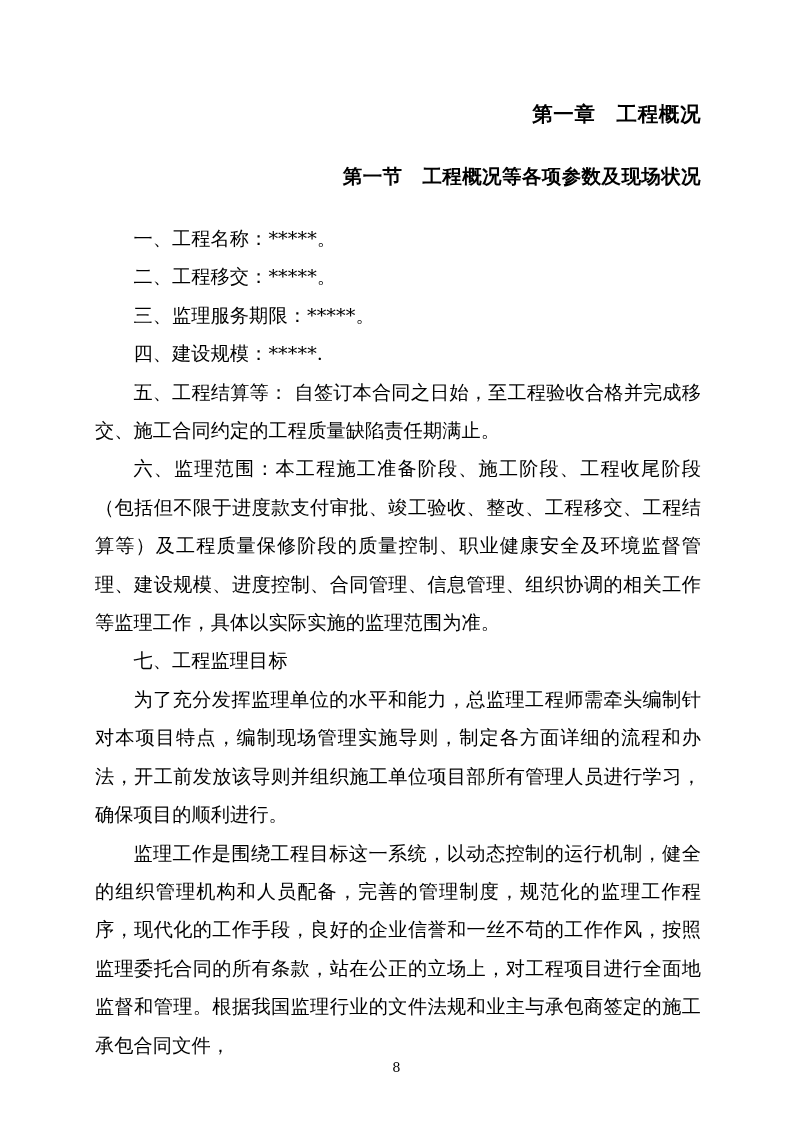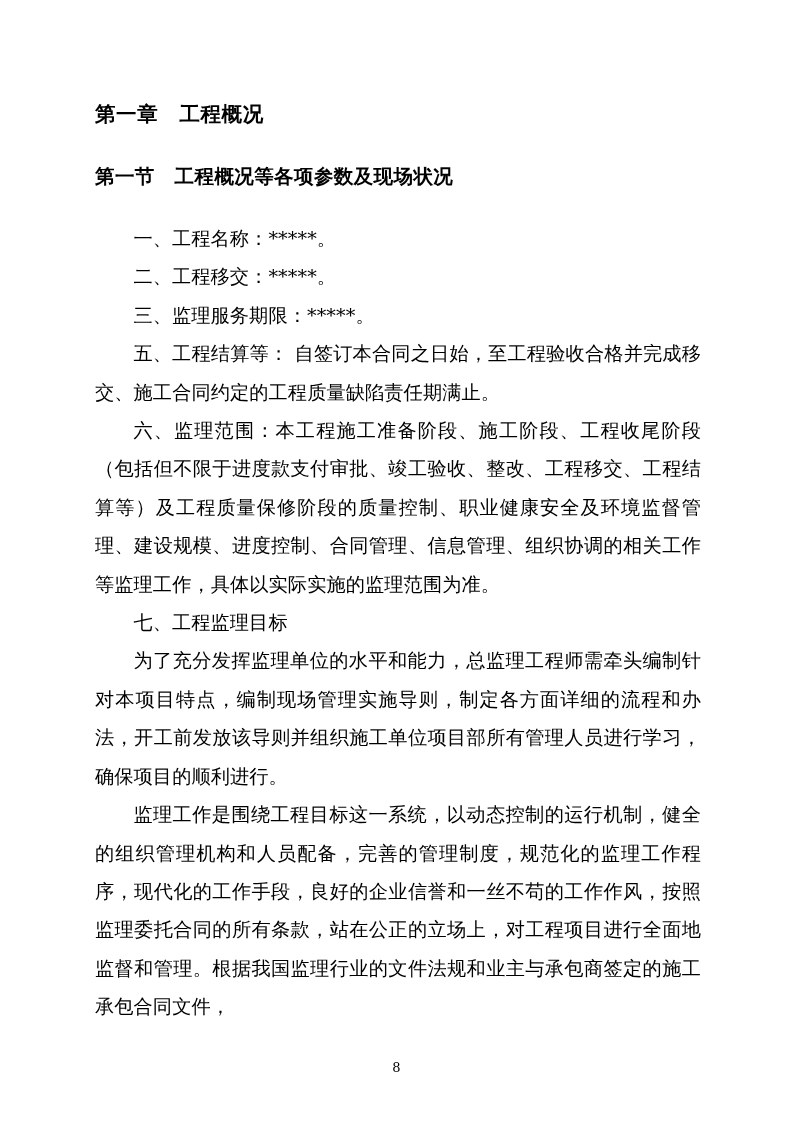--- a/index.html
+++ b/index.html
@@ -22,30 +22,30 @@
     overflow: hidden;
     box-sizing: border-box;
   }
   .content {
     position: absolute;
     left: 95px;
     top: 0;
     width: 606px;
   }
   .chapter-title {
-    text-align: left;
+    text-align: right;
     font-weight: bold;
     font-size: 20.5px;
     line-height: 1;
     margin: 0;
     padding-top: 104px;
     letter-spacing: 0.6px;
   }
   .section-title {
-    text-align: left;
+    text-align: right;
     font-weight: bold;
     font-size: 19.5px;
     line-height: 1;
     margin: 0;
     padding-top: 42px;
     letter-spacing: 0.4px;
   }
   .body-block {
     margin-top: 34px;
   }
@@ -82,20 +82,21 @@
     <h2 class="section-title">第一节　工程概况等各项参数及现场状况</h2>
 
     <div class="body-block">
 
       <p class="para">一、工程名称：*****。</p>
 
       <p class="para">二、工程移交：*****。</p>
 
       <p class="para">三、监理服务期限：*****。</p>
 
+      <p class="para">四、建设规模：*****.</p>
 
       <p class="para">五、工程结算等： 自签订本合同之日始，至工程验收合格并完成移交、施工合同约定的工程质量缺陷责任期满止。</p>
 
       <p class="para">六、监理范围：本工程施工准备阶段、施工阶段、工程收尾阶段（包括但不限于进度款支付审批、竣工验收、整改、工程移交、工程结算等）及工程质量保修阶段的质量控制、职业健康安全及环境监督管理、建设规模、进度控制、合同管理、信息管理、组织协调的相关工作等监理工作，具体以实际实施的监理范围为准。</p>
 
       <p class="para">七、工程监理目标</p>
 
       <p class="para">为了充分发挥监理单位的水平和能力，总监理工程师需牵头编制针对本项目特点，编制现场管理实施导则，制定各方面详细的流程和办法，开工前发放该导则并组织施工单位项目部所有管理人员进行学习，确保项目的顺利进行。</p>
 
       <p class="para">监理工作是围绕工程目标这一系统，以动态控制的运行机制，健全的组织管理机构和人员配备，完善的管理制度，规范化的监理工作程序，现代化的工作手段，良好的企业信誉和一丝不苟的工作作风，按照监理委托合同的所有条款，站在公正的立场上，对工程项目进行全面地监督和管理。根据我国监理行业的文件法规和业主与承包商签定的施工承包合同文件，</p>

